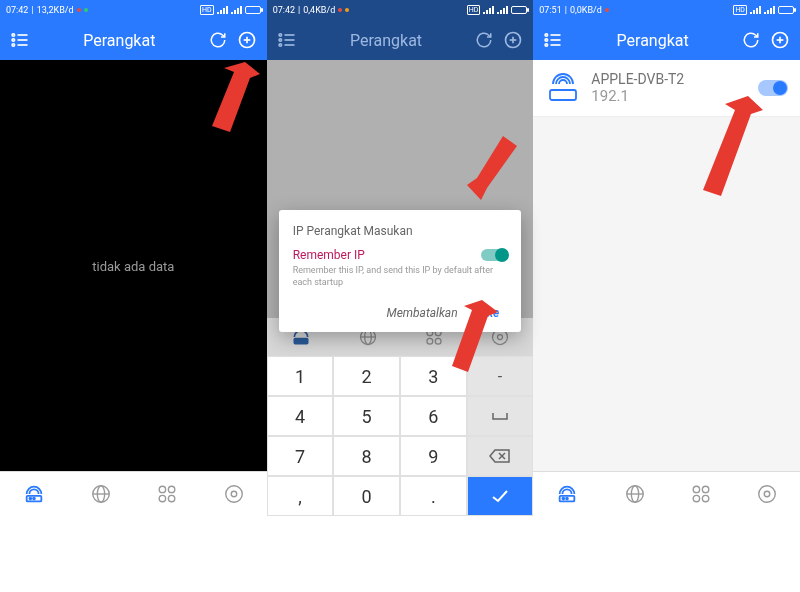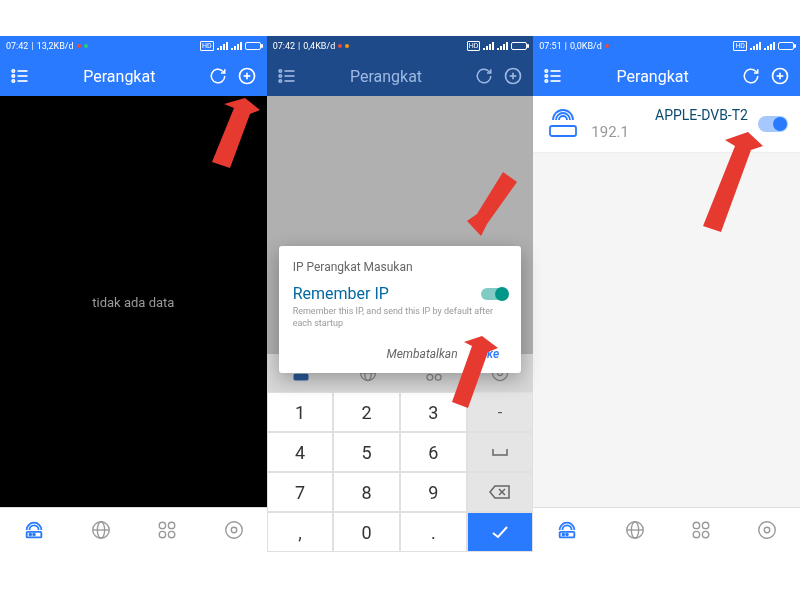--- a/index.html
+++ b/index.html
@@ -1,17 +1,17 @@
 <!DOCTYPE html>
 <html><head>
 <meta charset="utf-8">
 <style>
 * { margin: 0; padding: 0; box-sizing: border-box; font-family: -apple-system, BlinkMacSystemFont, "Segoe UI", Roboto, sans-serif; }
 body { width: 800px; height: 592px; display: flex; background: #fff; }
-.screen { width: 266.66px; height: 516px; position: relative; display: flex; flex-direction: column; background: #f0f0f0; margin-top: 36px; }
+.screen { width: 266.66px; height: 516px; position: relative; display: flex; flex-direction: column; background: #f0f0f0; }
 .screen:nth-child(2) { width: 266.67px; }
 
 .status-bar { height: 20px; background: #2a7aff; display: flex; align-items: center; justify-content: space-between; padding: 0 6px; color: #fff; font-size: 9px; }
 .status-left { display: flex; align-items: center; gap: 3px; }
 .status-right { display: flex; align-items: center; gap: 3px; }
 
 .app-bar { height: 40px; background: #2a7aff; display: flex; align-items: center; justify-content: space-between; padding: 0 10px; color: #fff; }
 .app-bar.dim { background: #1f4a8a; }
 .app-bar-left { display: flex; align-items: center; }
 .app-bar-title { font-size: 16px; font-weight: 400; flex: 1; text-align: center; }
@@ -21,30 +21,30 @@
 .body-area { flex: 1; background: #000000; position: relative; display: flex; flex-direction: column; }
 .body-area.dim { background: #b0b0b0; }
 .empty-text { position: absolute; top: 50%; left: 50%; transform: translate(-50%,-50%); color: #999; font-size: 13px; }
 
 .bottom-nav { height: 45px; background: #fff; border-top: 1px solid #ddd; display: flex; align-items: center; justify-content: space-around; }
 .nav-item { display: flex; align-items: center; justify-content: center; cursor: pointer; }
 
 .device-row { background: #fff; padding: 10px 12px; display: flex; align-items: center; gap: 10px; border-bottom: 1px solid #eee; }
 .device-icon { width: 36px; height: 36px; }
 .device-info { flex: 1; }
-.device-name { font-size: 14px; color: #0c4a6e; text-align: right; }
+.device-name { font-size: 14px; color: #737373; }
 .device-ip { font-size: 15px; color: #999; }
 .toggle { width: 30px; height: 16px; background: #a7c7ff; border-radius: 8px; position: relative; cursor: pointer; }
 .toggle .knob { width: 14px; height: 14px; background: #2a7aff; border-radius: 50%; position: absolute; right: 1px; top: 1px; }
 
 .dialog { position: absolute; top: 150px; left: 12px; right: 12px; background: #fff; border-radius: 3px; box-shadow: 0 6px 20px rgba(0,0,0,0.3); z-index: 10; padding: 14px 14px 8px; }
 .dialog-title { font-size: 12px; color: #666; margin-bottom: 10px; }
 .dialog-input { width: 100%; border: none; border-bottom: 2px solid #009688; font-size: 14px; padding: 4px 0; outline: none; margin-bottom: 10px; }
 .dialog-row { display: flex; align-items: center; justify-content: space-between; }
-.dialog-label { font-size: 16px; color: #0369a1; }
+.dialog-label { font-size: 12px; color: #be185d; }
 .dialog-hint { font-size: 9px; color: #999; margin-top: 3px; line-height: 1.3; }
 .small-toggle { width: 26px; height: 12px; background: #80cbc4; border-radius: 7px; position: relative; }
 .small-toggle .knob { width: 14px; height: 14px; background: #009688; border-radius: 50%; position: absolute; right: -2px; top: -1px; }
 .dialog-actions { display: flex; justify-content: flex-end; gap: 24px; margin-top: 14px; padding: 4px 8px; }
 .dialog-btn { font-size: 12px; color: #666; background: none; border: none; cursor: pointer; text-align: center; font-style: italic; }
 .dialog-btn.accent { color: #2a7aff; font-weight: 500; }
 
 .tab-strip { height: 38px; background: #d8d8d8; display: flex; align-items: center; justify-content: space-around; }
 .keypad { background: #f4f4f4; }
 .key-row { display: flex; height: 40px; }

